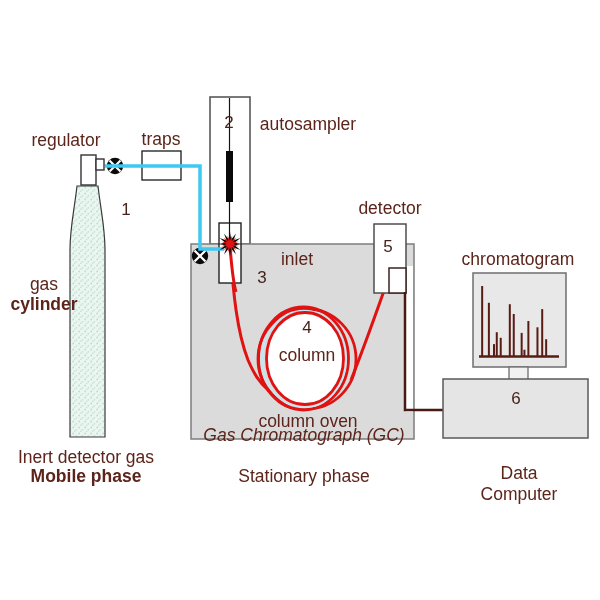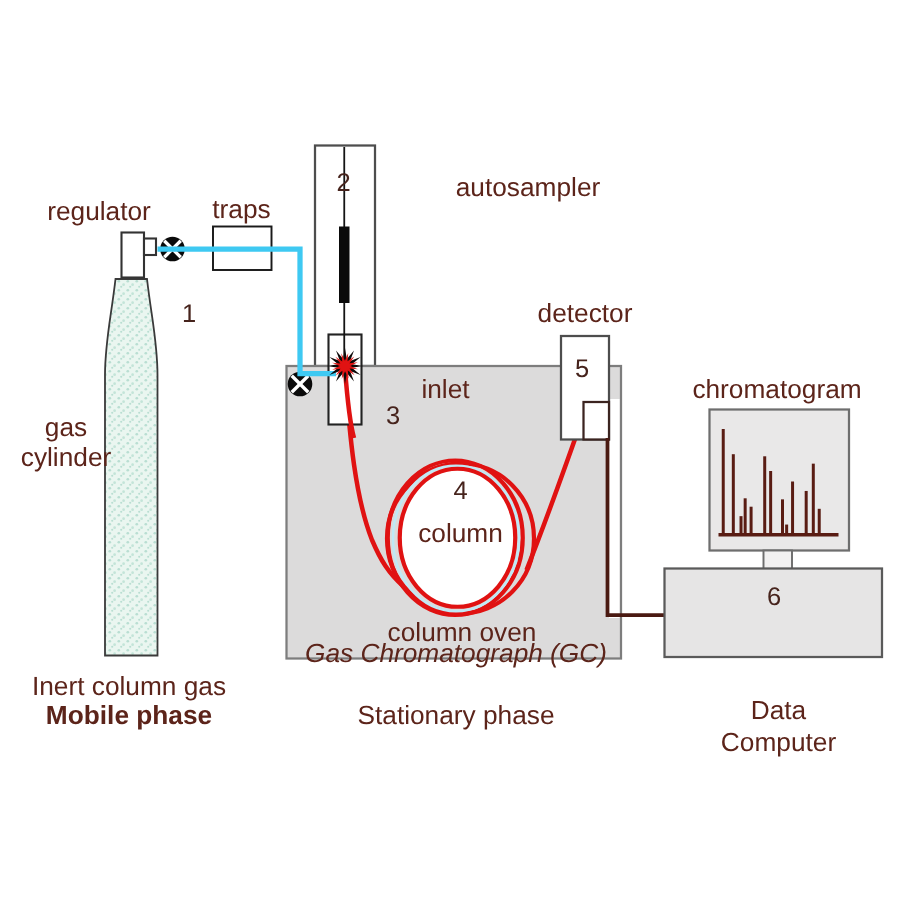--- a/index.html
+++ b/index.html
@@ -107,32 +107,32 @@
       </g>
     <rect x="509" y="367" width="19" height="13" fill="#f2f1f1" stroke="#6e6e6e" stroke-width="1.3"></rect>
 
     <rect x="443" y="379" width="145" height="59" fill="#e6e5e5" stroke="#5a5a5a" stroke-width="1.5"></rect>
   </svg>
 
   <div class="lbl" style="left:66px;top:141px;text-align:center;">regulator</div>
   <div class="lbl" style="left:161px;top:140px;">traps</div>
   <div class="lbl num" style="left:126px;top:210px;">1</div>
   <div class="lbl" style="left:44px;top:285px;">gas</div>
-  <div class="lbl" style="left:44px;top:305px;">cylinder</div>
+  <div class="lbl" style="left:44px;top:305px;font-weight:bold;">cylinder</div>
   <div class="lbl num" style="left:229px;top:123px;">2</div>
-  <div class="lbl" style="left:308px;top:125px;margin-left:44px;">autosampler</div>
+  <div class="lbl" style="left:308px;top:125px;">autosampler</div>
   <div class="lbl" style="left:265px;top:260px;margin-left:32px;">inlet</div>
   <div class="lbl num" style="left:262px;top:278px;">3</div>
   <div class="lbl num" style="left:307px;top:328px;">4</div>
   <div class="lbl" style="left:307px;top:356px;">column</div>
   <div class="lbl" style="left:308px;top:422px;">column oven</div>
   <div class="lbl" style="left:390px;top:209px;">detector</div>
   <div class="lbl num" style="left:388px;top:247px;">5</div>
   <div class="lbl" style="left:518px;top:260px;">chromatogram</div>
   <div class="lbl num" style="left:516px;top:399px;">6</div>
 
-  <div class="lbl" style="left:86px;top:458px;">Inert column gas</div>
+  <div class="lbl" style="left:86px;top:458px;">Inert detector gas</div>
   <div class="lbl" style="left:86px;top:477px;font-weight:bold;">Mobile phase</div>
   <div class="lbl" style="left:304px;top:436px;font-style:italic;">Gas Chromatograph (GC)</div>
   <div class="lbl" style="left:304px;top:477px;">Stationary phase</div>
   <div class="lbl" style="left:519px;top:455px;margin-top:40px;">Computer</div>
   <div class="lbl" style="left:519px;top:474px;">Data</div>
 </div>
 
 </body></html>

